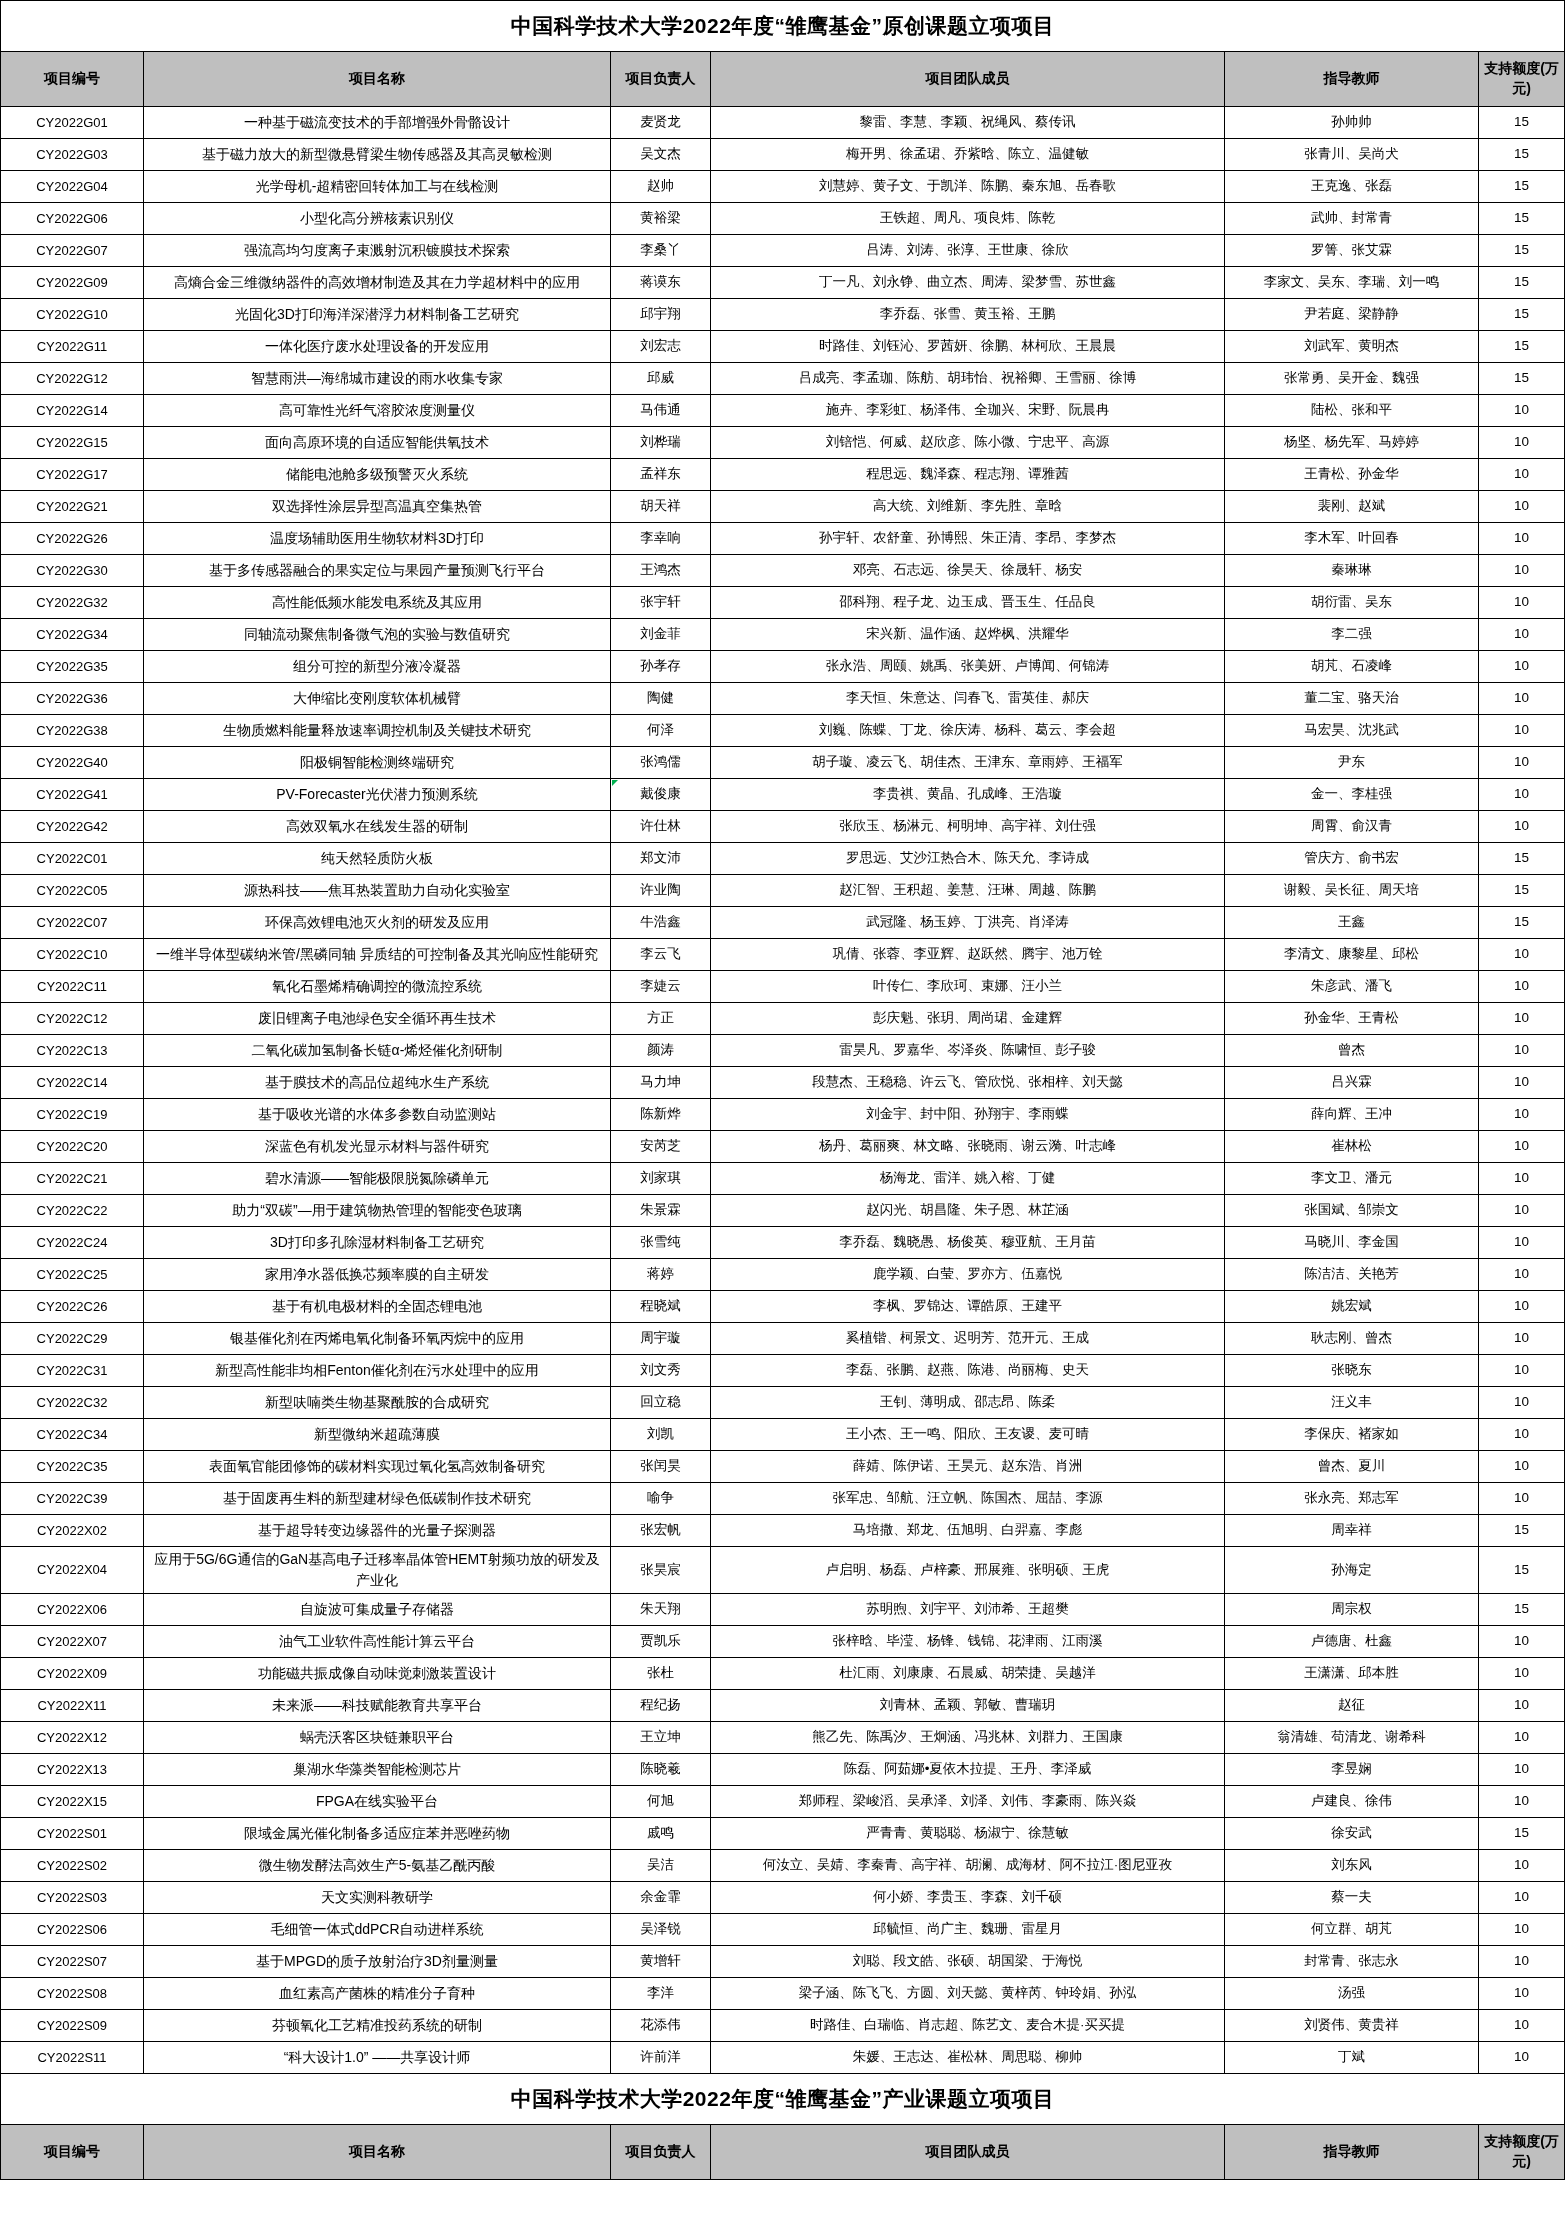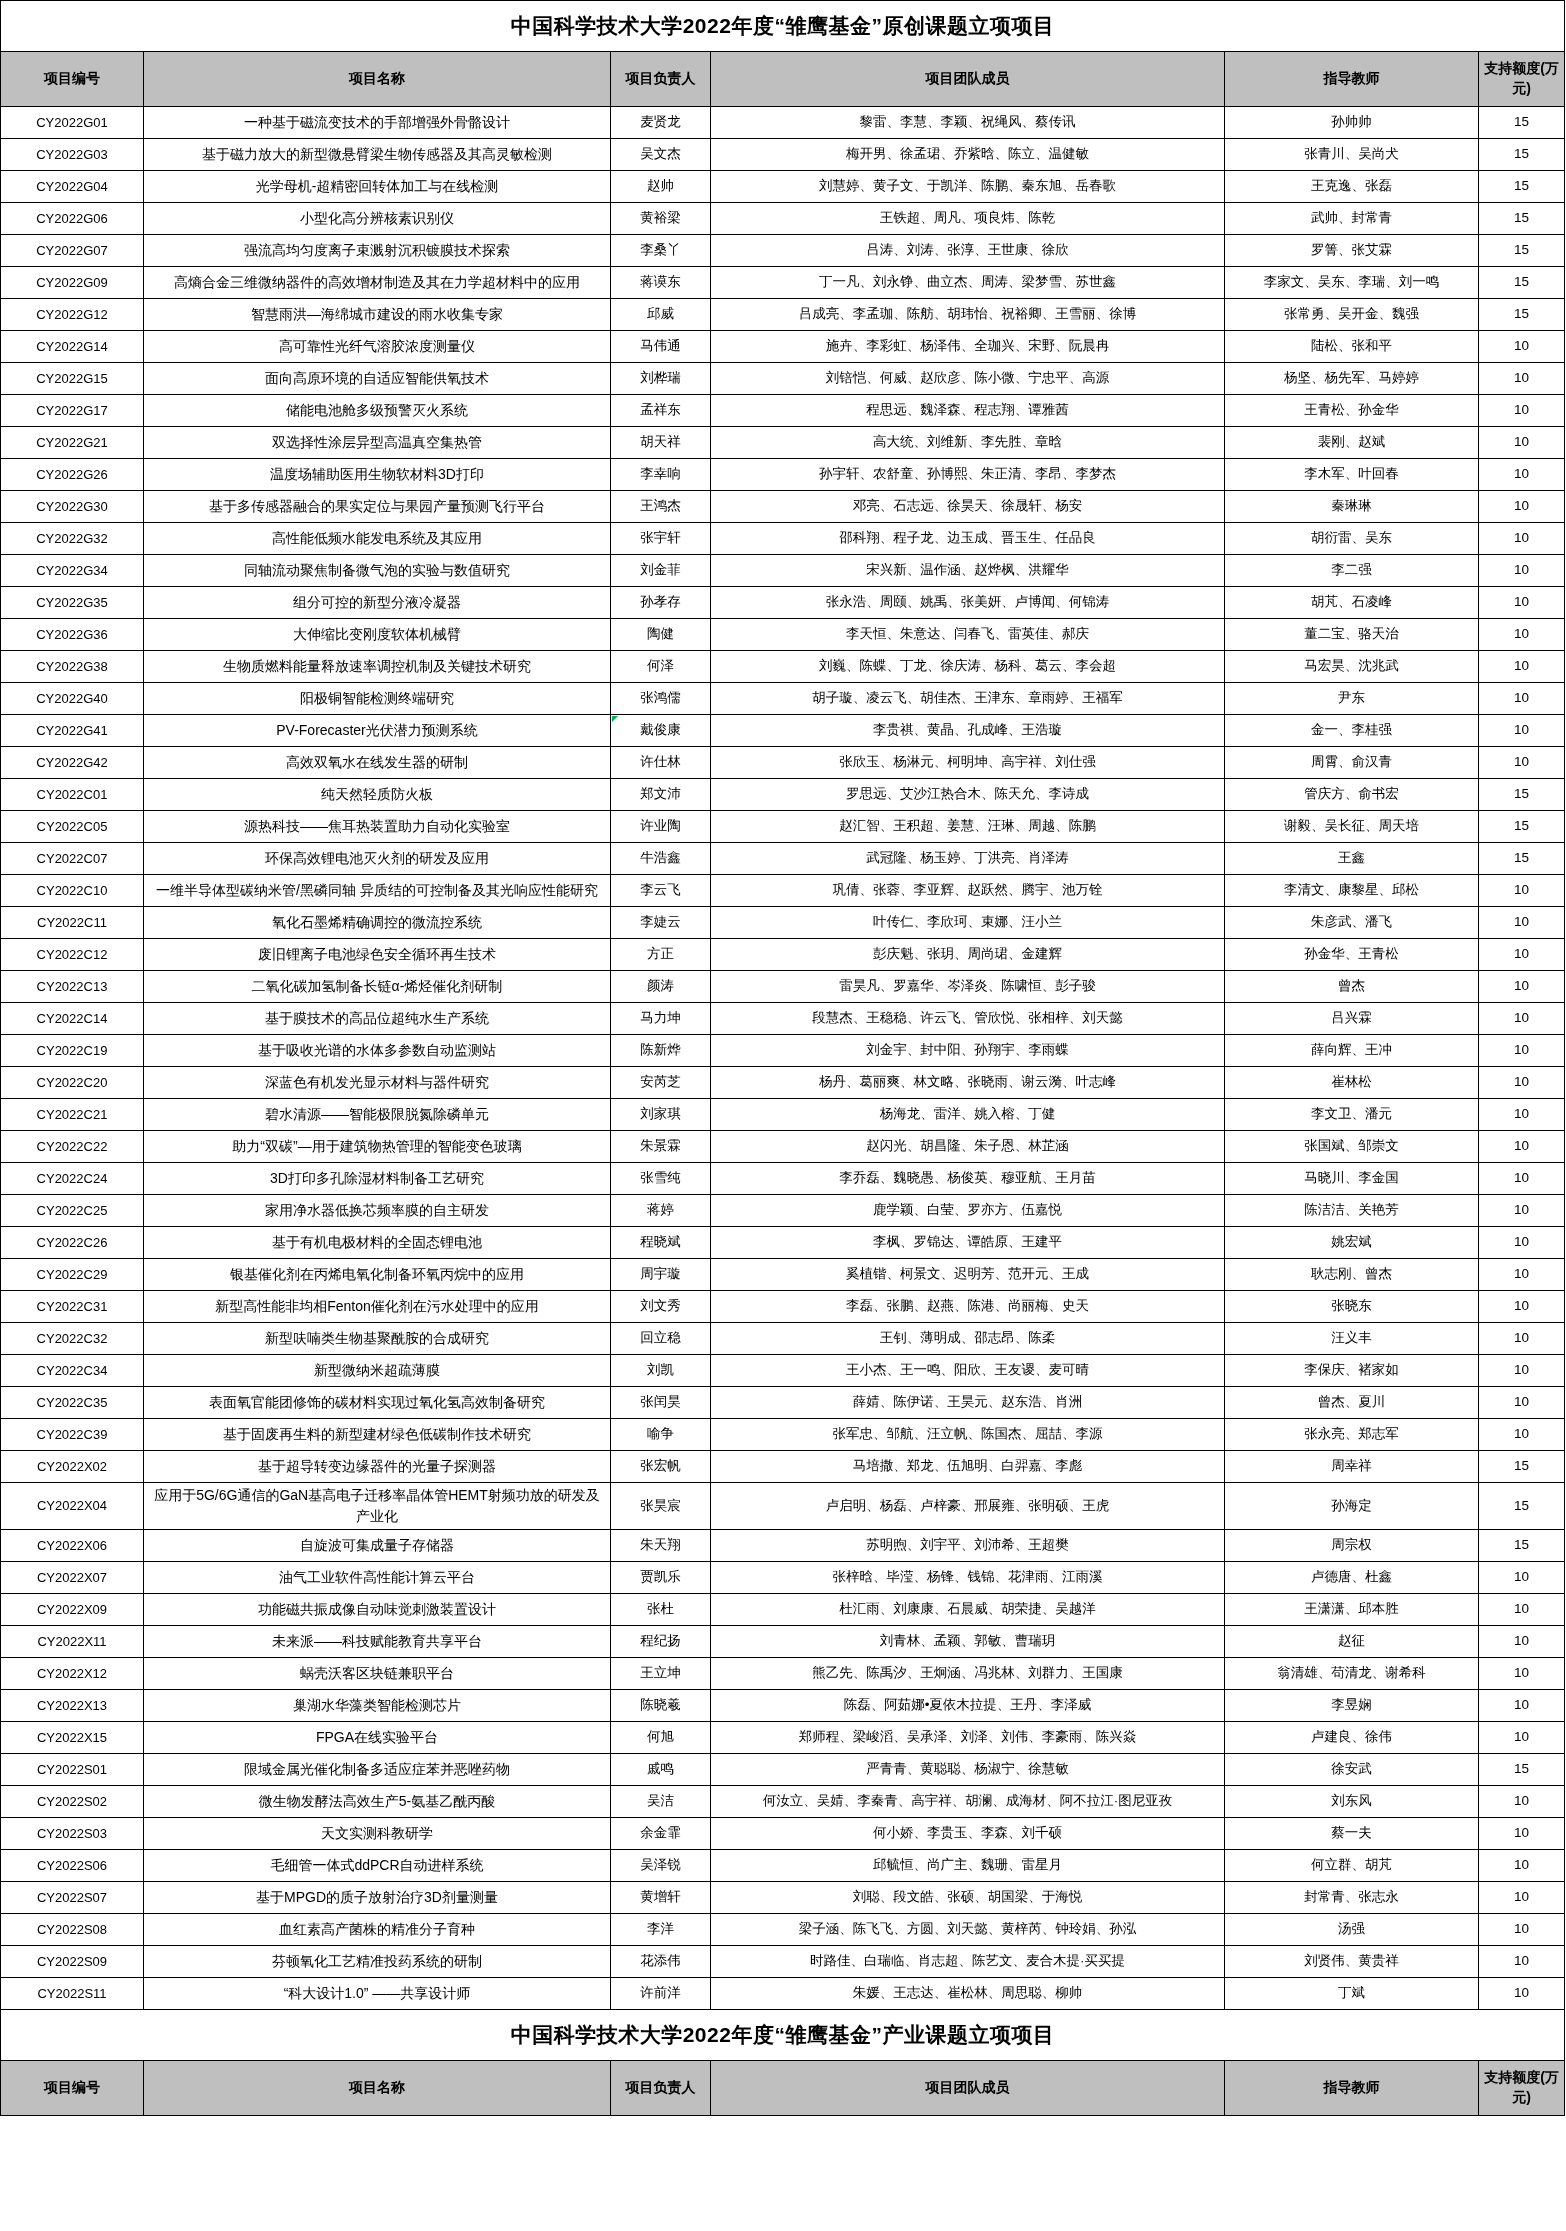--- a/index.html
+++ b/index.html
@@ -94,20 +94,36 @@
         </tr>
         <tr class="data-row">
           <td class="cell c0">CY2022G09</td>
           <td class="cell c1">高熵合金三维微纳器件的高效增材制造及其在力学超材料中的应用</td>
           <td class="cell c2">蒋谟东</td>
           <td class="cell c3">丁一凡、刘永铮、曲立杰、周涛、梁梦雪、苏世鑫</td>
           <td class="cell c4">李家文、吴东、李瑞、刘一鸣</td>
           <td class="cell c5">15</td>
         </tr>
         <tr class="data-row">
+          <td class="cell c0">CY2022G10</td>
+          <td class="cell c1">光固化3D打印海洋深潜浮力材料制备工艺研究</td>
+          <td class="cell c2">邱宇翔</td>
+          <td class="cell c3">李乔磊、张雪、黄玉裕、王鹏</td>
+          <td class="cell c4">尹若庭、梁静静</td>
+          <td class="cell c5">15</td>
+        </tr>
+        <tr class="data-row">
+          <td class="cell c0">CY2022G11</td>
+          <td class="cell c1">一体化医疗废水处理设备的开发应用</td>
+          <td class="cell c2">刘宏志</td>
+          <td class="cell c3">时路佳、刘钰沁、罗茜妍、徐鹏、林柯欣、王晨晨</td>
+          <td class="cell c4">刘武军、黄明杰</td>
+          <td class="cell c5">15</td>
+        </tr>
+        <tr class="data-row">
           <td class="cell c0">CY2022G12</td>
           <td class="cell c1">智慧雨洪—海绵城市建设的雨水收集专家</td>
           <td class="cell c2">邱威</td>
           <td class="cell c3">吕成亮、李孟珈、陈舫、胡玮怡、祝裕卿、王雪丽、徐博</td>
           <td class="cell c4">张常勇、吴开金、魏强</td>
           <td class="cell c5">15</td>
         </tr>
         <tr class="data-row">
           <td class="cell c0">CY2022G14</td>
           <td class="cell c1">高可靠性光纤气溶胶浓度测量仪</td>

